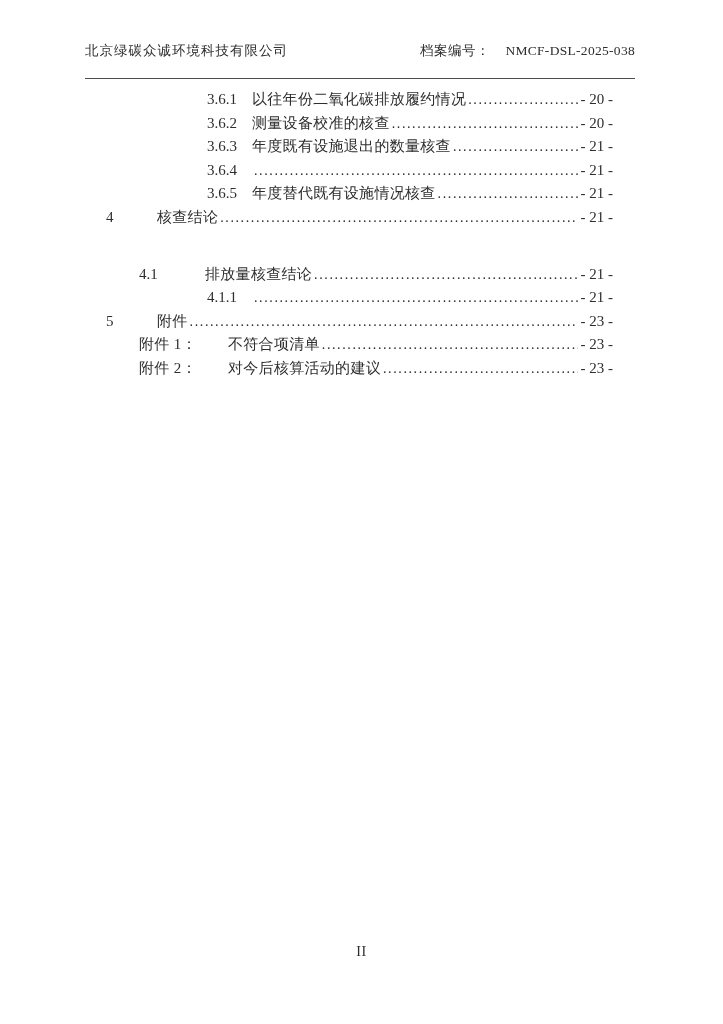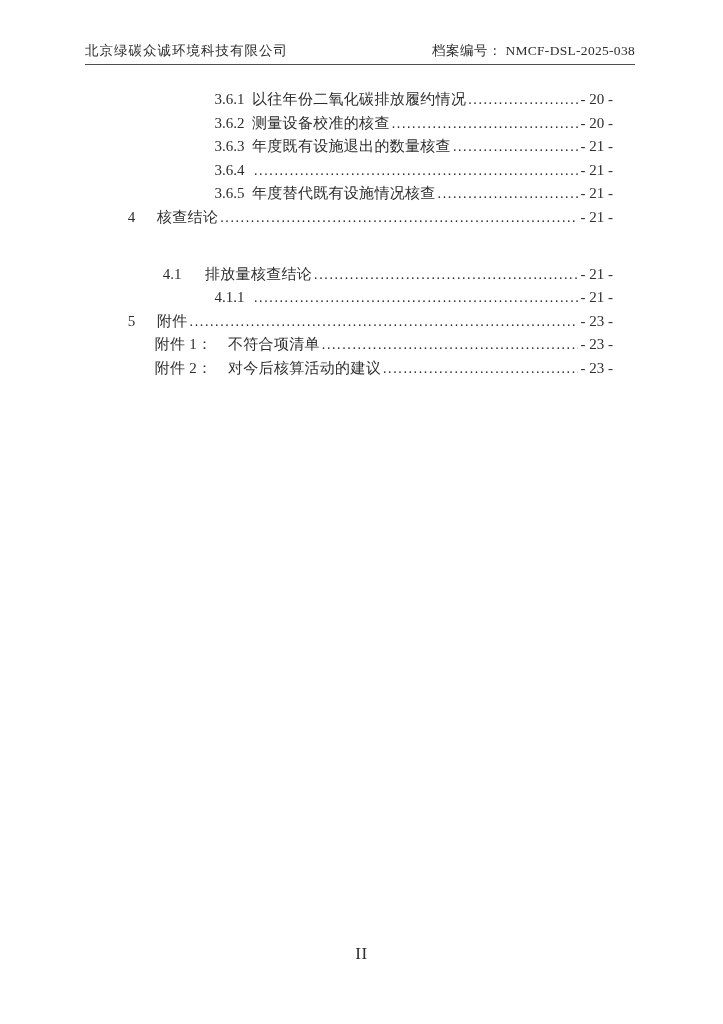--- a/index.html
+++ b/index.html
@@ -15,47 +15,47 @@
   }
 
   
   .page-header {
     position: absolute;
     left: 85px;
     top: 42px;
     width: 550px;
     box-sizing: border-box;
     border-bottom: 1.5px solid #4d4d4d;
-    padding-bottom: 4px;
+    padding-bottom: 18px;
     display: flex;
     justify-content: space-between;
     align-items: baseline;
     font-size: 13.5px;
   }
   .company { letter-spacing: 1px; white-space: nowrap; }
   .doc-no { white-space: nowrap; }
-  .doc-no-label { letter-spacing: 0.5px; }
+  .doc-no-label { letter-spacing: 0.5px; margin-right: 12px; }
   .doc-no-value { letter-spacing: 0.3px; }
 
   
   .toc {
     position: absolute;
     left: 85px;
     top: 88px;
     width: 528px;
   }
   .toc-row {
     display: flex;
     align-items: baseline;
     height: 23.6px;
     line-height: 23.6px;
     font-size: 15px;
     white-space: nowrap;
   }
-  .toc-num { flex: none; text-align: center; }
+  .toc-num { flex: none; }
   .toc-title { flex: none; letter-spacing: 0.3px; }
   .lvl1 { padding-left: 21px; }
   .lvl1 .toc-num { width: 51px; }
   .lvl2 { padding-left: 54px; margin-top: 33px; }
   .lvl2 .toc-num { width: 66px; }
   .lvl3 { padding-left: 122px; }
   .lvl3 .toc-num { width: 45px; }
   .annex { padding-left: 54px; }
   .annex .toc-num { width: 89px; letter-spacing: 0.3px; }
   .leader {
@@ -73,21 +73,21 @@
   }
   .toc-page { flex: none; white-space: pre; text-align: right; }
 
   
   .page-footer {
     position: absolute;
     left: 0;
     right: 0;
     top: 944px;
     text-align: center;
-    font-size: 17px;
+    font-size: 14px;
     letter-spacing: 0.5px;
   }
 </style>
 </head>
 <body>
 
 <div class="page">
 
   <div class="page-header">
     <span class="company">北京绿碳众诚环境科技有限公司</span>

